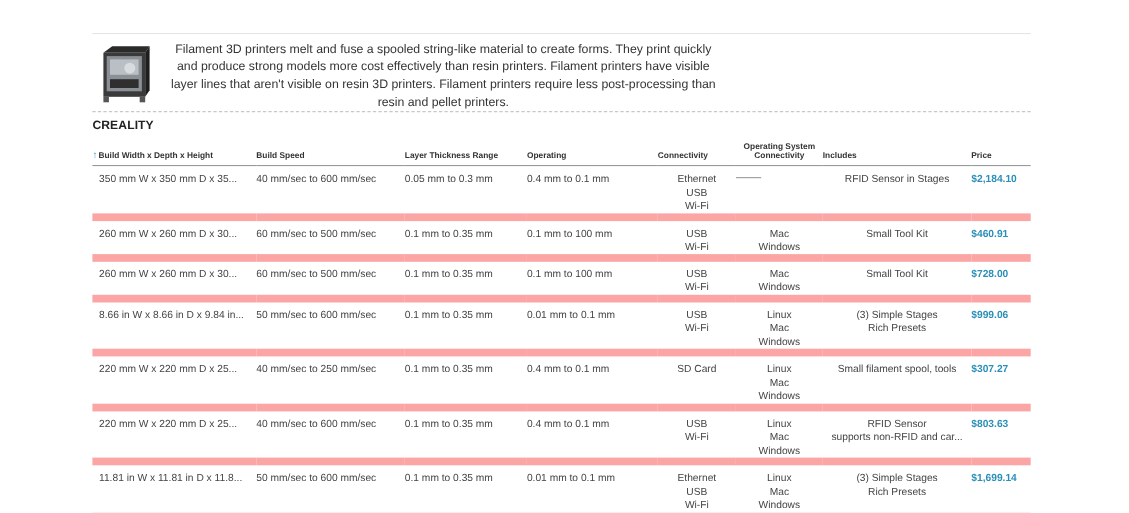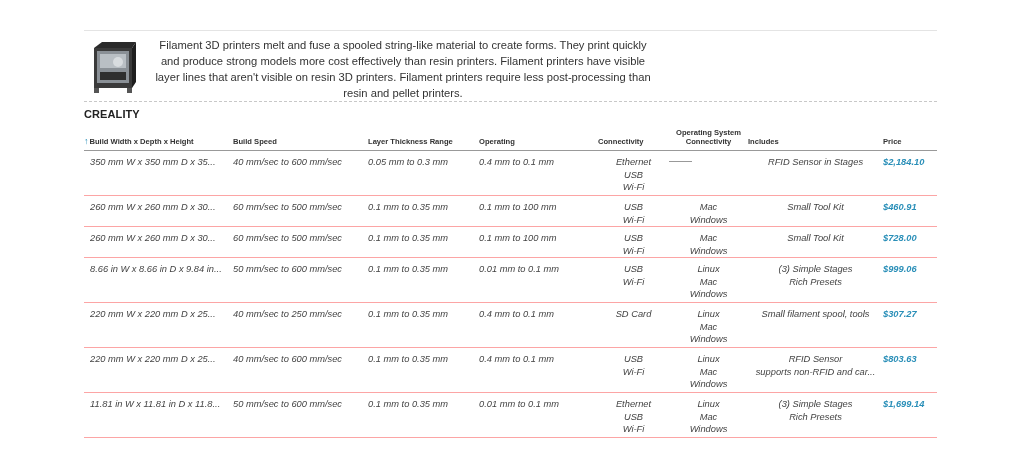--- a/index.html
+++ b/index.html
@@ -6,21 +6,21 @@
   body { width:1026px; height:466px; overflow:hidden; font-family:"Liberation Sans", sans-serif; color:#333; position:relative; }
   .wrap { position:absolute; left:84px; top:0; width:853px; }
   .topline { position:absolute; left:0; top:30px; width:853px; border-top:1px solid #e4e4e4; }
   .intro { position:absolute; left:0; top:37px; width:853px; height:60px; }
   .thumb { position:absolute; left:4px; top:3px; width:52px; height:54px; }
   .intro-text { position:absolute; left:69px; top:0; width:500px; font-size:11.2px; line-height:16px; color:#333;text-align:center; }
   .dashline { position:absolute; left:0; top:101px; width:853px; border-top:1px dashed #c8c8c8; }
   .brand { position:absolute; left:0; top:108px; font-size:11px; font-weight:bold; color:#222; letter-spacing:0.1px; }
   table { position:absolute; left:0; top:128px; width:853px; border-collapse:collapse; table-layout:fixed; }
   th { font-size:7.6px; font-weight:bold; color:#333; text-align:left; vertical-align:bottom; padding:0 0 4px 0; line-height:9px; border-bottom:1px solid #999; height:18px; }
-  td { font-size:9.3px; color:#444; vertical-align:top; padding:5px 0 0 0; line-height:12.5px; border-bottom:1px solid #fca5a5; white-space:nowrap; overflow:hidden;font-style:italic; }
+  td { font-size:9.3px; color:#444; vertical-align:top; padding:5px 0 0 0; line-height:12.5px; border-bottom:7px solid #fca5a5; white-space:nowrap; overflow:hidden; }
   td.c0 { padding-left:6px; }
   th.c0 { padding-left:0; }
   .sort-arrow { color:#2a8fb8; font-size:9px; font-weight:bold; margin-right:1px; }
   .price { color:#2a8fb8; font-weight:bold; }
   .dash { display:inline-block; width:23px; border-top:1px solid #999; vertical-align:middle; margin-top:-3px; }
   .line { display:block;text-align:center; }
 </style>
 </head>
 <body>
 

